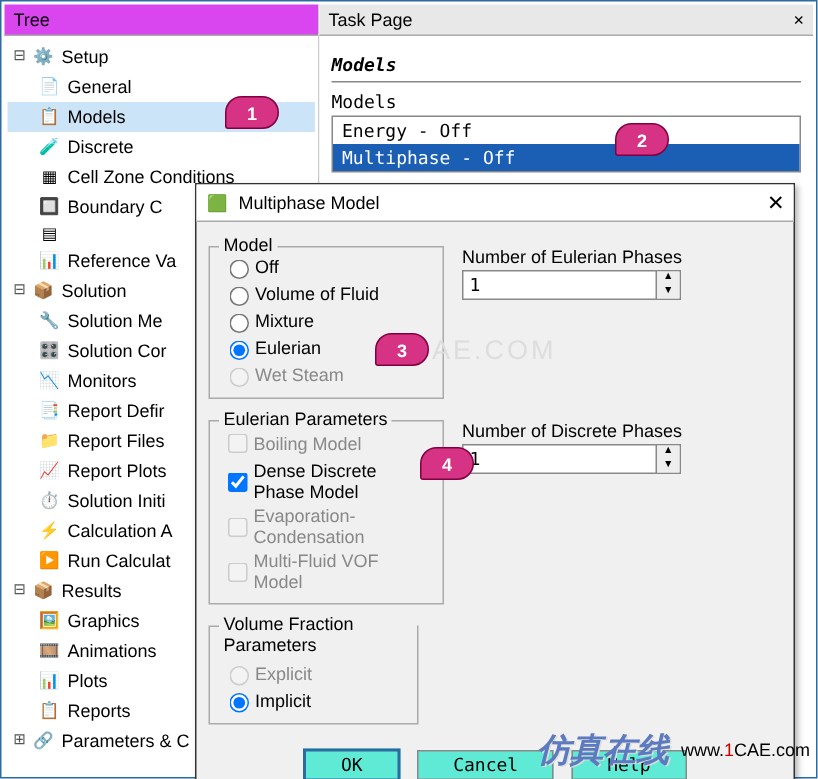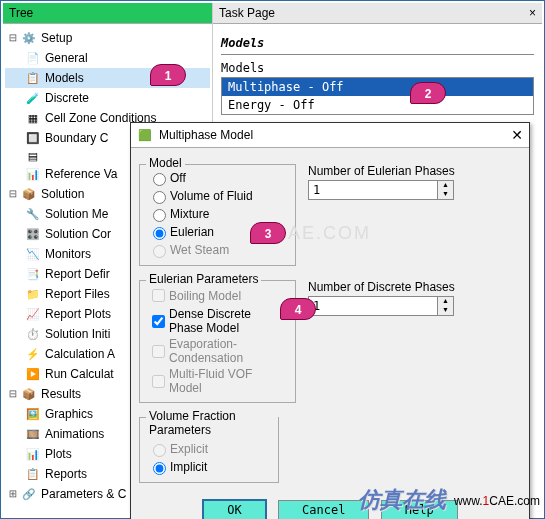--- a/index.html
+++ b/index.html
@@ -1,19 +1,19 @@
 <!DOCTYPE html>
 <html><head>
 <meta charset="utf-8">
 <style>
 * { box-sizing: border-box; font-family: "Microsoft YaHei", Arial, sans-serif; font-size: 12px; }
 body { margin: 0; padding: 2px; background: #fff; width: 545px; height: 519px; overflow: hidden; border: 1px solid #2c6aa0; }
 .container { display: flex; height: 480px; }
 .tree-panel { width: 210px; border-right: 1px solid #ccc; background: #fff; }
-.panel-header { background: #22c55e; padding: 3px 6px; border-bottom: 1px solid #aaa; }
+.panel-header { background: #d946ef; padding: 3px 6px; border-bottom: 1px solid #aaa; }
 .tree { padding: 4px 2px; line-height: 20px; }
 .tree-item { display: flex; align-items: center; padding: 0 2px; white-space: nowrap; cursor: pointer; }
 .tree-item.selected { background: #cce4f7; }
 .tree-item.l1 { padding-left: 2px; }
 .tree-item.l2 { padding-left: 20px; }
 .expander { width: 12px; text-align: center; color: #555; font-size: 10px; margin-right: 2px; }
 .icon { width: 16px; height: 16px; display: inline-flex; align-items: center; justify-content: center; margin-right: 4px; font-size: 11px; }
 .task-panel { flex: 1; position: relative; background: #fff; }
 .task-header { background: #e8e8e8; padding: 3px 6px; border-bottom: 1px solid #aaa; display: flex; justify-content: space-between; }
 .task-body { padding: 8px; }
@@ -161,22 +161,22 @@
 
   <div class="task-panel">
     <div class="task-header">
       <span>Task Page</span>
       <span style="cursor:pointer">×</span>
     </div>
     <div class="task-body">
       <div class="section-title">Models</div>
       <div class="list-label">Models</div>
       <div class="list">
+        <div class="list-row">Energy - Off</div>
         <div class="list-row selected">Multiphase - Off</div>
-        <div class="list-row">Energy - Off</div>
       </div>
     </div>
   </div>
 </div>
 
 <div class="dialog">
   <div class="dlg-title">
     <span class="icon">🟩</span>
     <span>Multiphase Model</span>
     <span class="close">✕</span>

